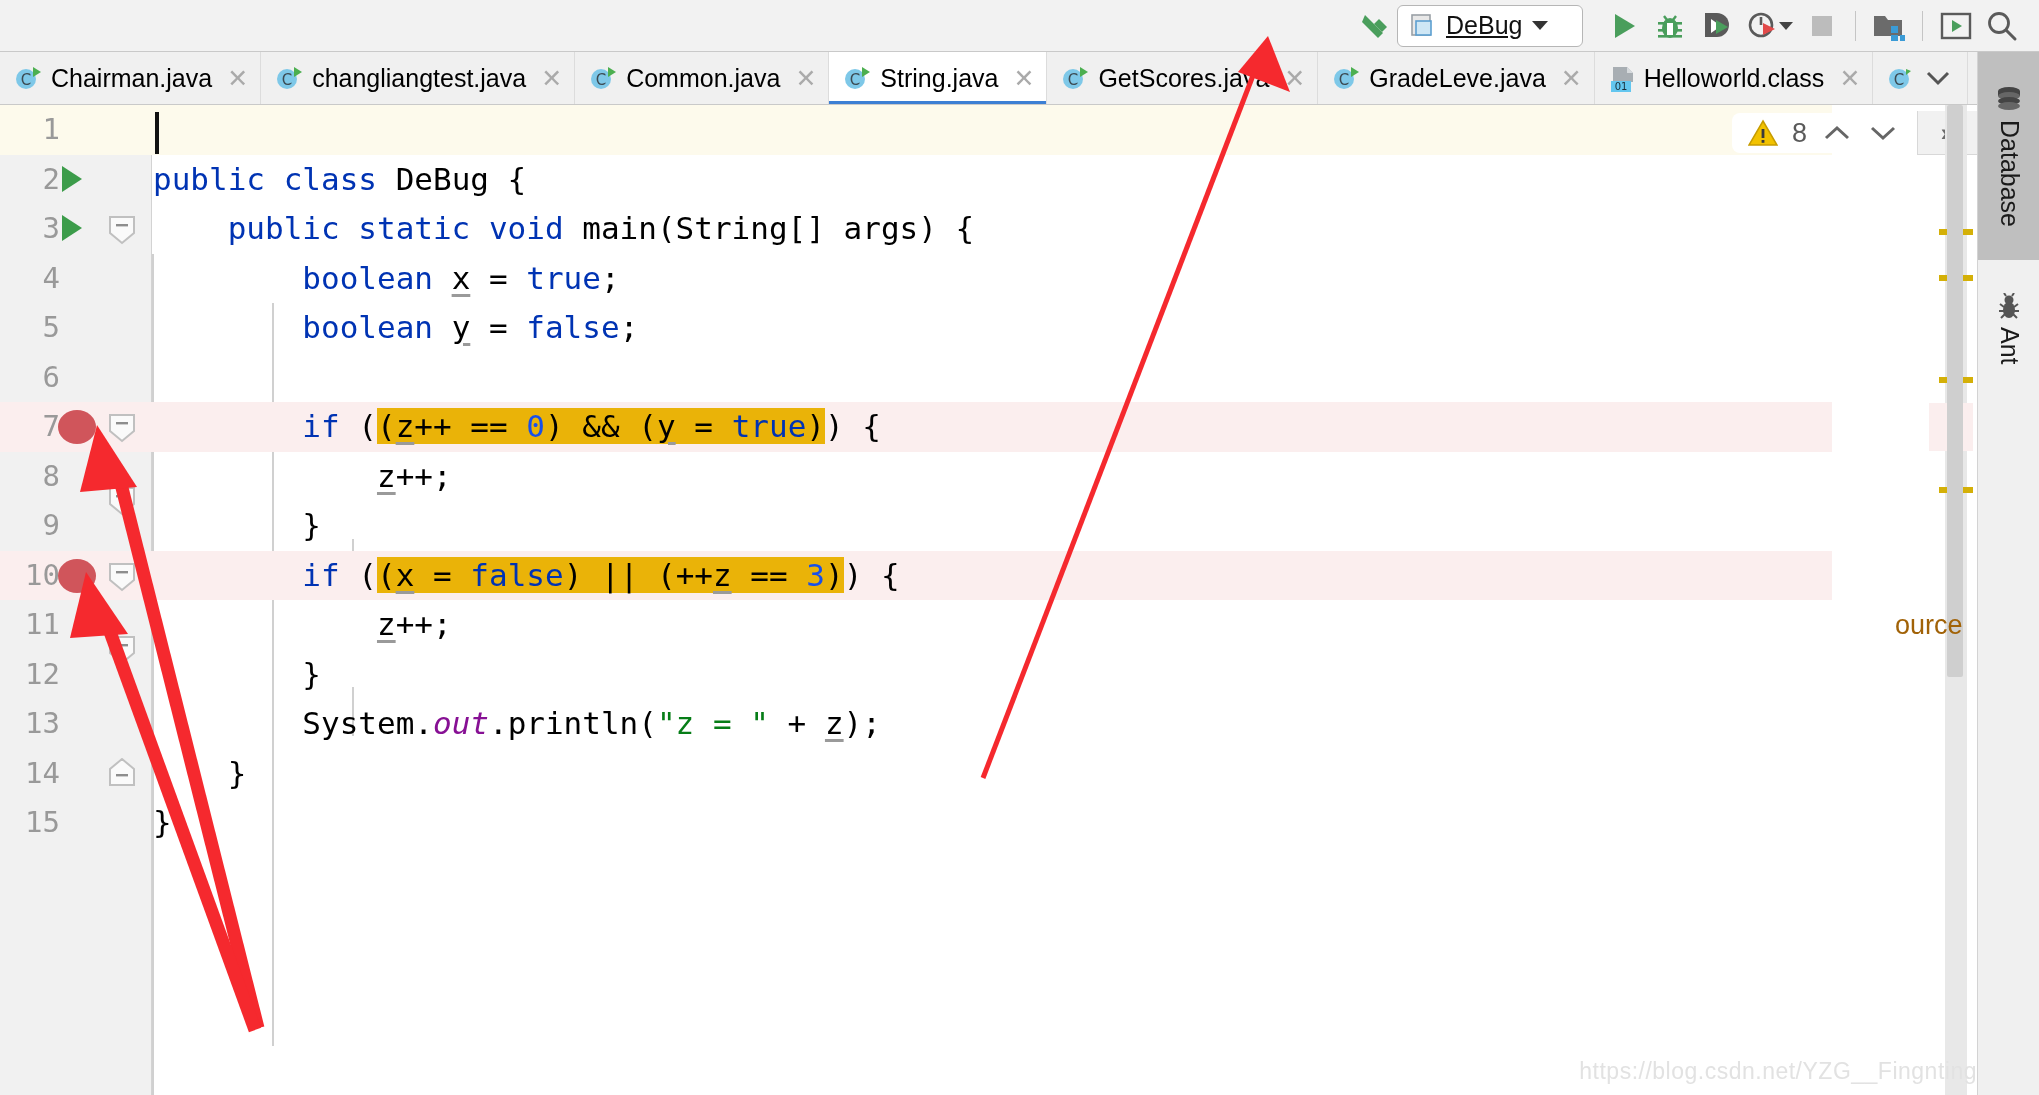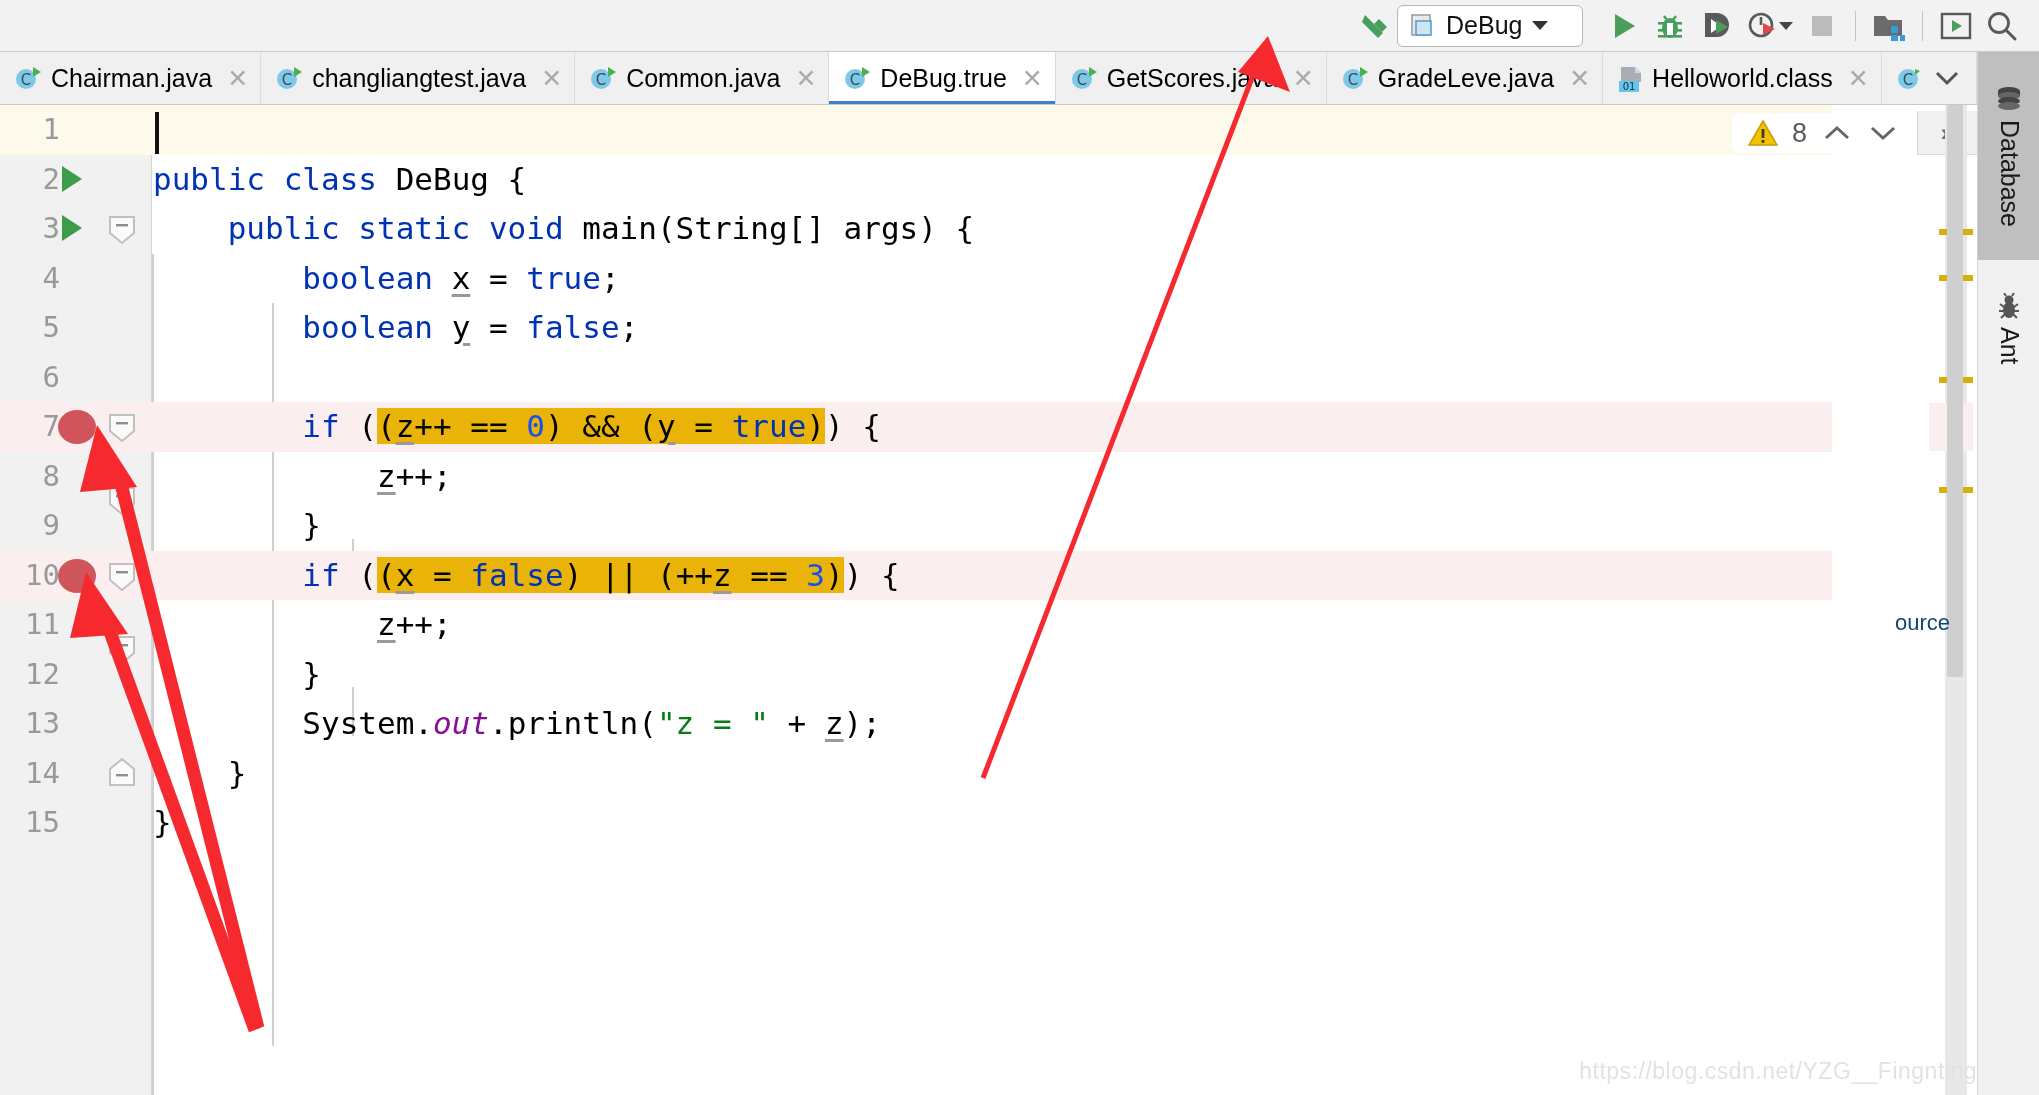--- a/index.html
+++ b/index.html
@@ -22,21 +22,21 @@
   .tb-icon { width:46px; height:42px; display:flex; align-items:center; justify-content:center; }
   .tb-sep { width:1px; height:30px; background:#c5c5c5; margin:0 10px; }
 
   .run-config {
     display:flex; align-items:center; gap:10px;
     height:42px; min-width:186px;
     border:1px solid #b6b6b6; border-radius:6px;
     background:#ffffff; padding:0 14px 0 12px; margin-right:18px;
   }
   .run-config-label {
-    font-size:25px; color:#111; font-family:"Liberation Sans", sans-serif;
+    font-size:25px; color:#111; font-family:"Liberation Sans", sans-serif;text-decoration:underline;
   }
   .caret-down {
     width:0;height:0;border-left:8px solid transparent;border-right:8px solid transparent;
     border-top:9px solid #333;
   }
   .caret-down.small {
     border-left:7px solid transparent;border-right:7px solid transparent;border-top:8px solid #444;
   }
 
   
@@ -155,21 +155,21 @@
     display:flex; flex-direction:column; align-items:center; justify-content:center;
     gap:6px;
   }
   .rb-tab.sel { background:#bfbfbf; }
   .rb-label {
     writing-mode:vertical-rl; font-size:25px; color:#1a1a1a;
     font-family:"Liberation Sans", sans-serif;
   }
   .source-ghost {
     position:absolute; right:66px; top:505px;
-    font-size:22px; color:#0c4a6e; font-family:"Liberation Sans", sans-serif;
+    font-size:27px; color:#a16207; font-family:"Liberation Sans", sans-serif;
     overflow:hidden; width:78px;
   }
   .watermark {
     position:absolute; right:62px; bottom:10px;
     font-size:23px; color:#e2e2e2; font-family:"Liberation Sans", sans-serif;
     letter-spacing:0.5px;
   }
   .caret-bar {
     position:absolute; left:155px; top:7px; width:4px; height:42px; background:#111;
   }
@@ -312,21 +312,21 @@
     </div>
 
     <div class="tab active">
       <span>
         <svg width="28" height="28" viewBox="0 0 28 28">
             <circle cx="12" cy="15" r="10" fill="#7ec8e8"></circle>
             <text x="12" y="21" font-size="15" font-family="DejaVu Sans, sans-serif" fill="#3c4a52" text-anchor="middle">C</text>
             <path d="M19 3 L27 8 L19 13 Z" fill="#4caf50"></path>
           </svg>
       </span>
-      <span class="tab-label">DeBug.true</span>
+      <span class="tab-label">String.java</span>
       <span class="tab-close">✕</span>
     </div>
 
     <div class="tab">
       <span>
         <svg width="28" height="28" viewBox="0 0 28 28">
             <circle cx="12" cy="15" r="10" fill="#7ec8e8"></circle>
             <text x="12" y="21" font-size="15" font-family="DejaVu Sans, sans-serif" fill="#3c4a52" text-anchor="middle">C</text>
             <path d="M19 3 L27 8 L19 13 Z" fill="#4caf50"></path>
           </svg>

